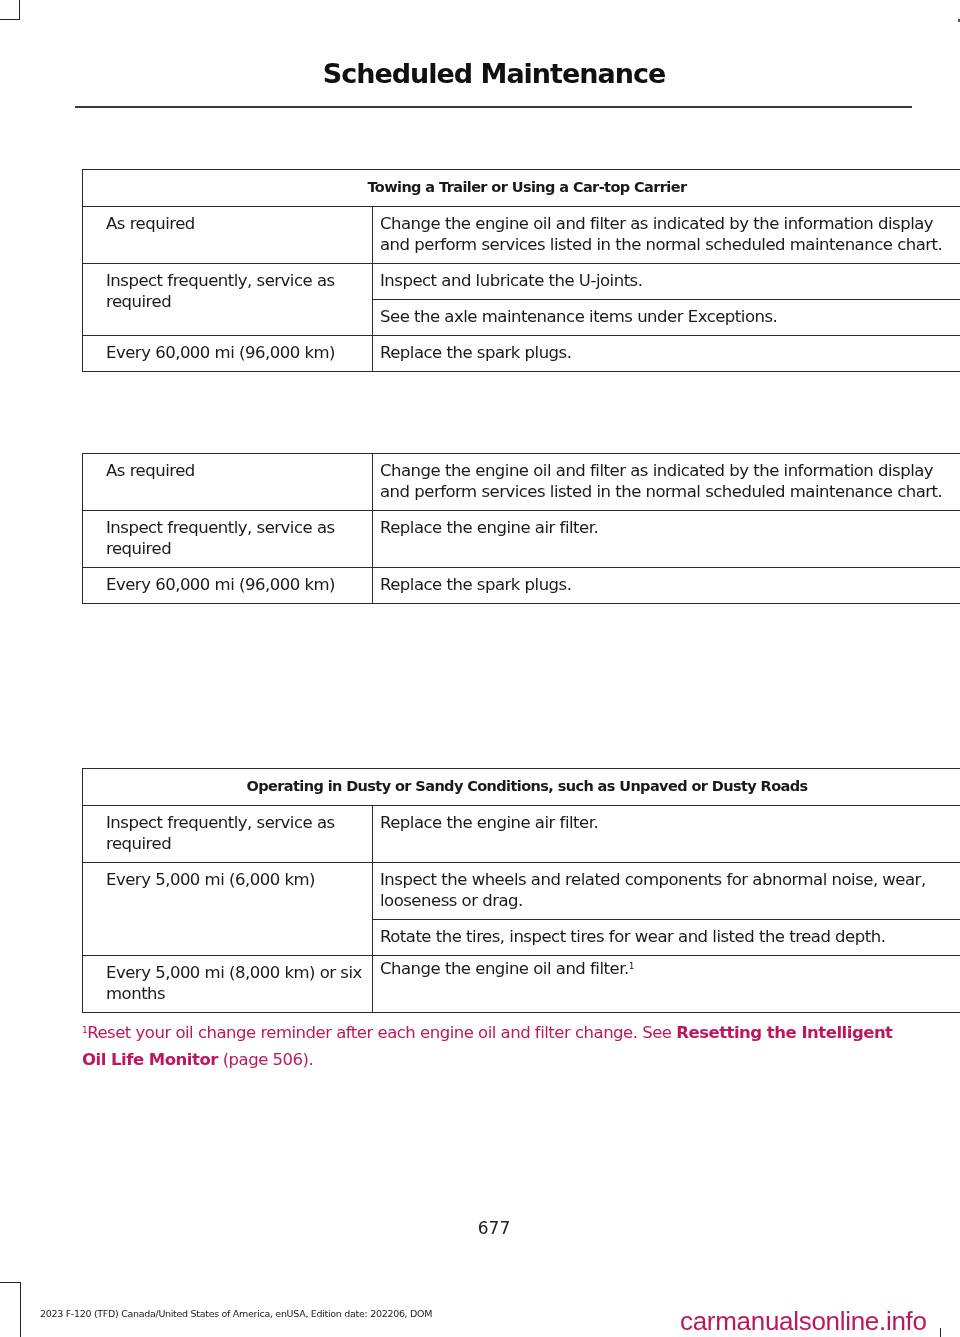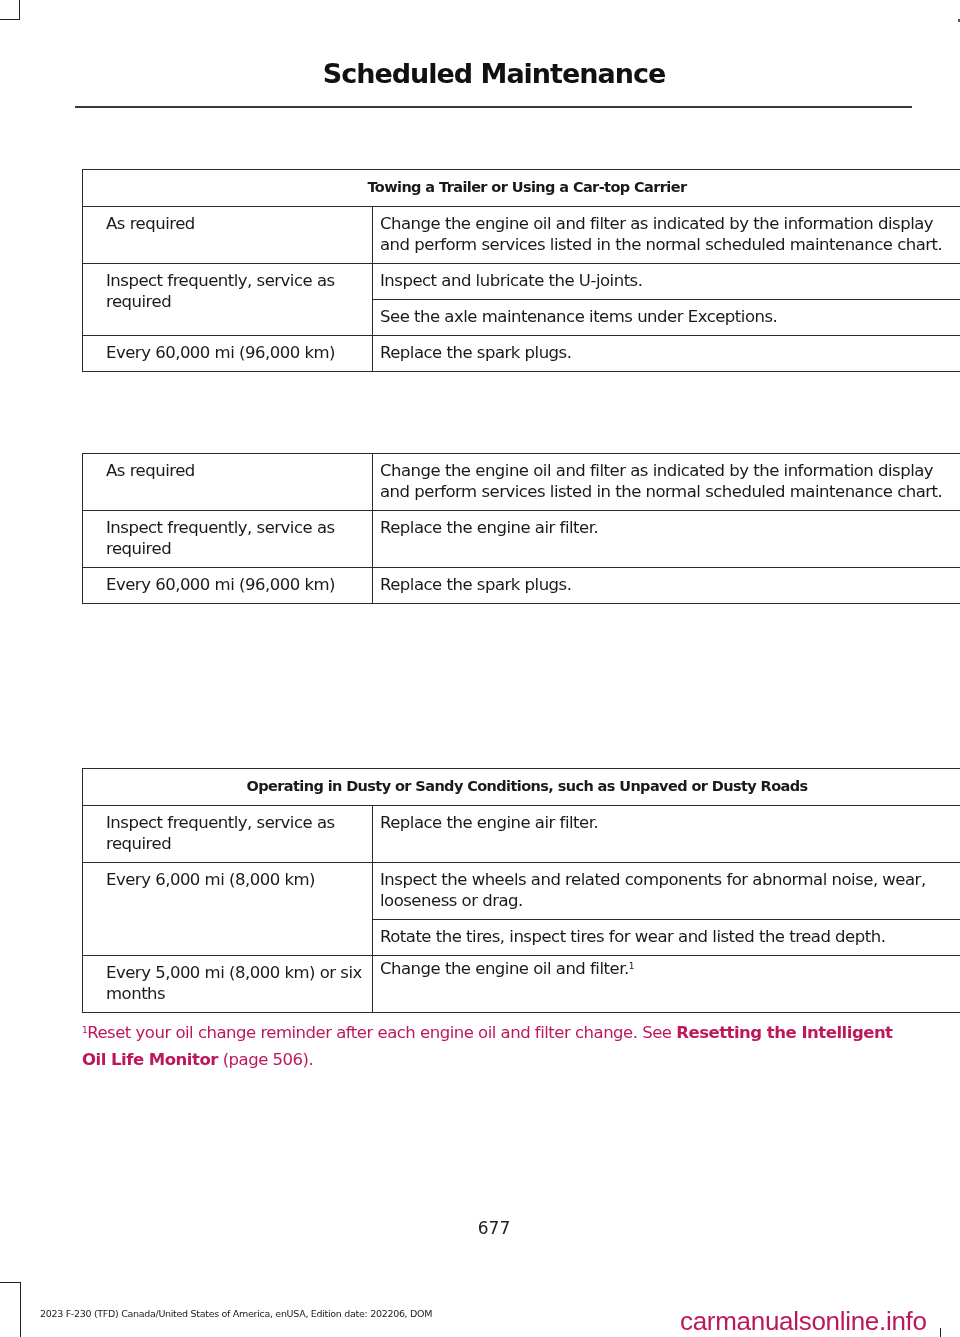--- a/index.html
+++ b/index.html
@@ -96,34 +96,34 @@
 <table class="maint" style="top:768px;">
   <tbody>
       <tr>
     <th colspan="2">Operating in Dusty or Sandy Conditions, such as Unpaved or Dusty Roads</th>
   </tr>
   <tr>
     <td class="col1">Inspect frequently, service as required</td>
     <td>Replace the engine air filter.</td>
   </tr>
   <tr>
-    <td class="col1" rowspan="2">Every 6,000 mi (8,000 km)</td>
+    <td class="col1" rowspan="2">Every 5,000 mi (6,000 km)</td>
     <td>Inspect the wheels and related components for abnormal noise, wear, looseness or drag.</td>
   </tr>
   <tr>
     <td>Rotate the tires, inspect tires for wear and listed the tread depth.</td>
   </tr>
   <tr>
     <td class="col1">Every 5,000 mi (8,000 km) or six months</td>
     <td style="padding-top:2px;">
       <span>Change the engine oil and filter.</span><sup>1</sup>
     </td>
   </tr>
 </tbody>
   </table>
 
 <div class="footnote">
   <sup>1</sup><span>Reset your oil change reminder after each engine oil and filter change.  See </span><b>Resetting the Intelligent Oil Life Monitor</b><span> (page 506).</span>
 </div>
 
 <div class="page-number">677</div>
-<div class="edition">2023 F-230 (TFD) Canada/United States of America, enUSA, Edition date: 202206, DOM</div>
+<div class="edition">2023 F-120 (TFD) Canada/United States of America, enUSA, Edition date: 202206, DOM</div>
 <div class="watermark">carmanualsonline.info</div>
 
 </body></html>

